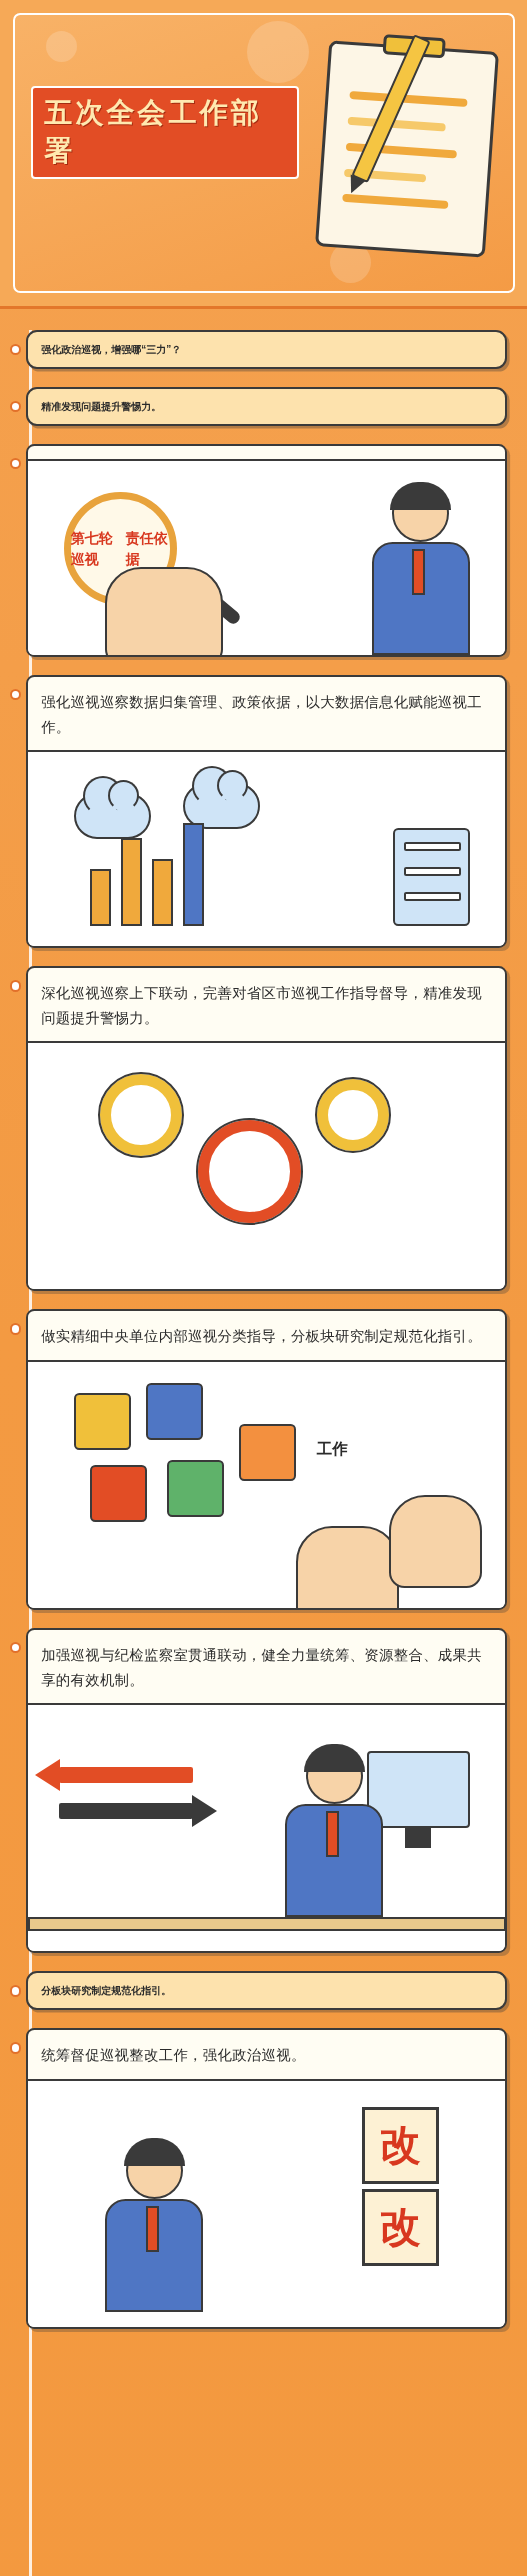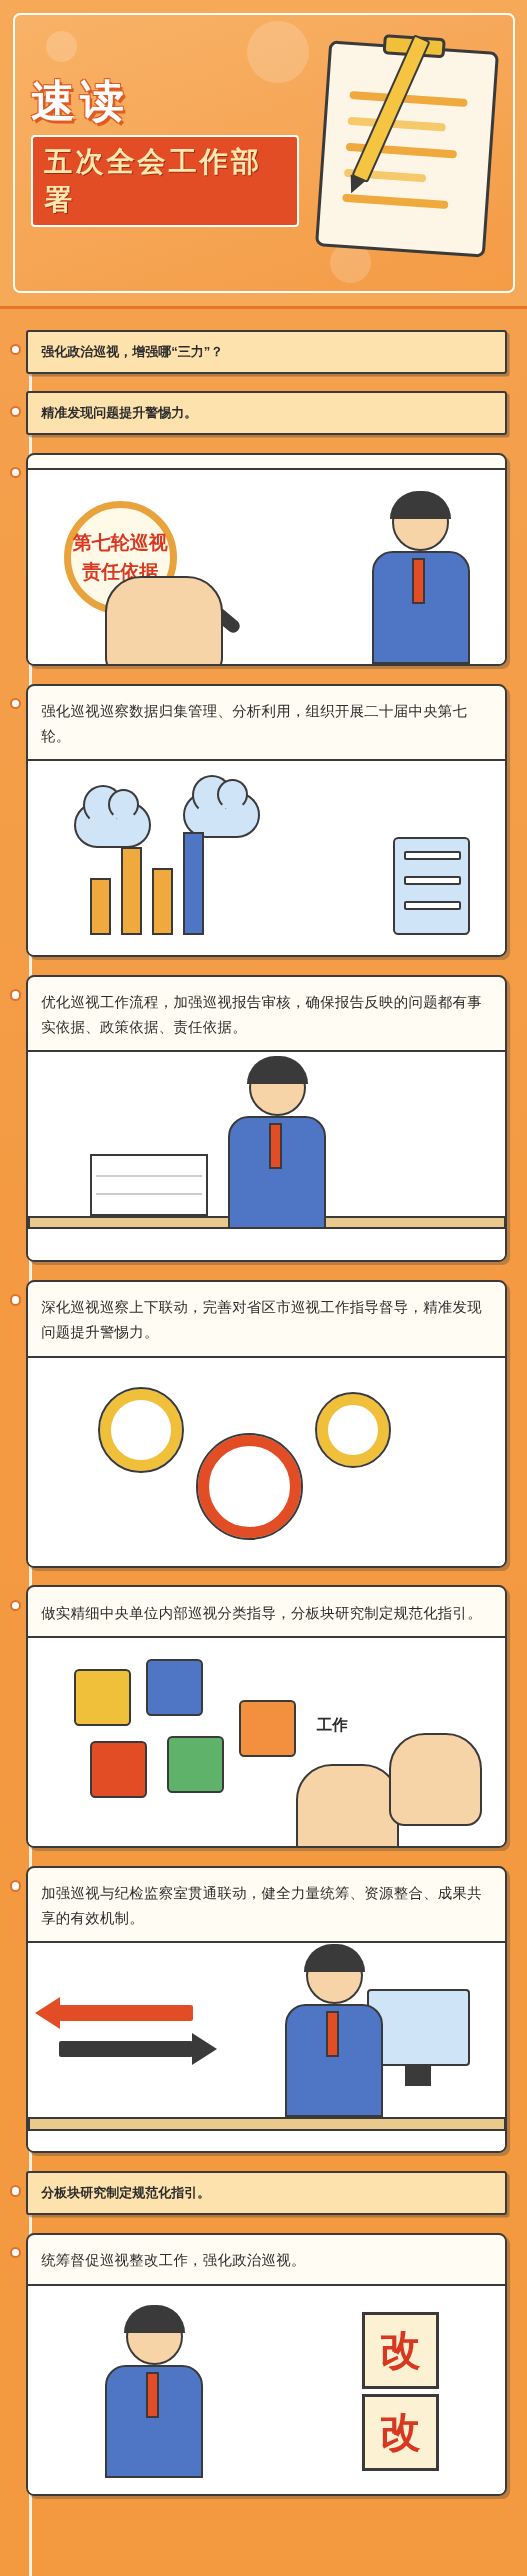--- a/index.html
+++ b/index.html
@@ -152,23 +152,23 @@
     height: 11.3px;
     border-radius: 50%;
     background: #ffffff;
     border: 2.6px solid #e2712b;
     z-index: 3;
   }
   
   .pill {
     background: #fde2ad;
     border: 2.1px solid #3a3a3a;
-    border-radius: 3px;
+    border-radius: 11px;
     padding: 10.3px 13.4px;
-    font-size: 13px;
+    font-size: 10px;
     font-weight: 700;
     color: #2b2b2b;
     line-height: 1.5;
     margin-left: 5.2px;
     margin-bottom: 14.4px;
     box-shadow: 2.6px 2.6px 0 rgba(58,58,58,0.35);
   }
   .pill.center { }
 
   
@@ -190,37 +190,37 @@
   }
   .illus {
     position: relative;
     width: calc(100% + 27px);
     margin-left: -13.4px;
     height: 196px;
     background: #ffffff;
     border-top: 2.1px solid #3a3a3a;
     overflow: hidden;
   }
-  .illus.tall { height: 210px; }
+  .illus.tall { height: 248px; }
 
   
   .magnifier {
     position: absolute;
     left: 36px; top: 31px;
     width: 113px; height: 113px;
     border: 7.2px solid #e8a33c;
     border-radius: 50%;
     background: rgba(255,244,214,0.55);
   }
   .magnifier .mtext {
     position: absolute;
     inset: 0;
-    display: flex; flex-direction: column;
+    display: flex; flex-direction: row;
     align-items: center; justify-content: center;
-    color: #d8381f; font-weight: 700; font-size: 19px; line-height: 1.5;
+    color: #d8381f; font-weight: 700; font-size: 14px; line-height: 1.5;
   }
   .mag-handle {
     position: absolute;
     left: 142px; top: 129px;
     width: 77px; height: 13.4px;
     background: #3a3a3a;
     border-radius: 6.2px;
     transform: rotate(40deg);
   }
   .hand {
@@ -373,21 +373,20 @@
       <div class="clip"></div>
       <div class="line l1"></div>
       <div class="line l2"></div>
       <div class="line l3"></div>
       <div class="line l4"></div>
       <div class="line l5"></div>
     </div>
     <div class="pencil"></div>
 
     <div class="title-block">
-      <div class="title-main">速读</div>
       <div class="title-sub">五次全会工作部署</div>
     </div>
   </div>
 
   <div class="timeline"></div>
 
   <div class="content">
 
     <div class="block">
       <div class="dot"></div>
@@ -417,53 +416,37 @@
             <div class="hair"></div>
             <div class="tie"></div>
           </div>
         </div>
       </div>
     </div>
 
     <div class="block">
       <div class="dot"></div>
       <div class="card">
-        <p class="text">强化巡视巡察数据归集管理、分析利用，组织开展二十届中央第七轮。</p>
+        <p class="text">强化巡视巡察数据归集管理、政策依据，以大数据信息化赋能巡视工作。</p>
         <div class="illus">
           <div class="cloud" style="left:46px; top:41px;"></div>
           <div class="cloud" style="left:155px; top:31px;"></div>
           <div class="bar" style="left:62px; height:57px;"></div>
           <div class="bar" style="left:93px; height:88px;"></div>
           <div class="bar" style="left:124px; height:67px;"></div>
           <div class="bar" style="left:155px; height:103px; background:#4f76c4;"></div>
           <div class="server">
             <div class="slot" style="top:12.4px;"></div>
             <div class="slot" style="top:37px;"></div>
             <div class="slot" style="top:62px;"></div>
           </div>
         </div>
       </div>
     </div>
 
-    <div class="block">
-      <div class="dot"></div>
-      <div class="card">
-        <p class="text">优化巡视工作流程，加强巡视报告审核，确保报告反映的问题都有事实依据、政策依据、责任依据。</p>
-        <div class="illus tall">
-          <div class="desk"></div>
-          <div class="papers"></div>
-          <div class="person" style="left:185px; right:auto; bottom:31px;">
-            <div class="body"></div>
-            <div class="head"></div>
-            <div class="hair"></div>
-            <div class="tie"></div>
-          </div>
-        </div>
-      </div>
-    </div>
 
 
     <div class="block">
       <div class="dot"></div>
       <div class="card">
         <p class="text">深化巡视巡察上下联动，完善对省区市巡视工作指导督导，精准发现问题提升警惕力。</p>
         <div class="illus tall">
           <div class="gear yellow g1"></div>
           <div class="gear red g2"></div>
           <div class="gear yellow g3"></div>

